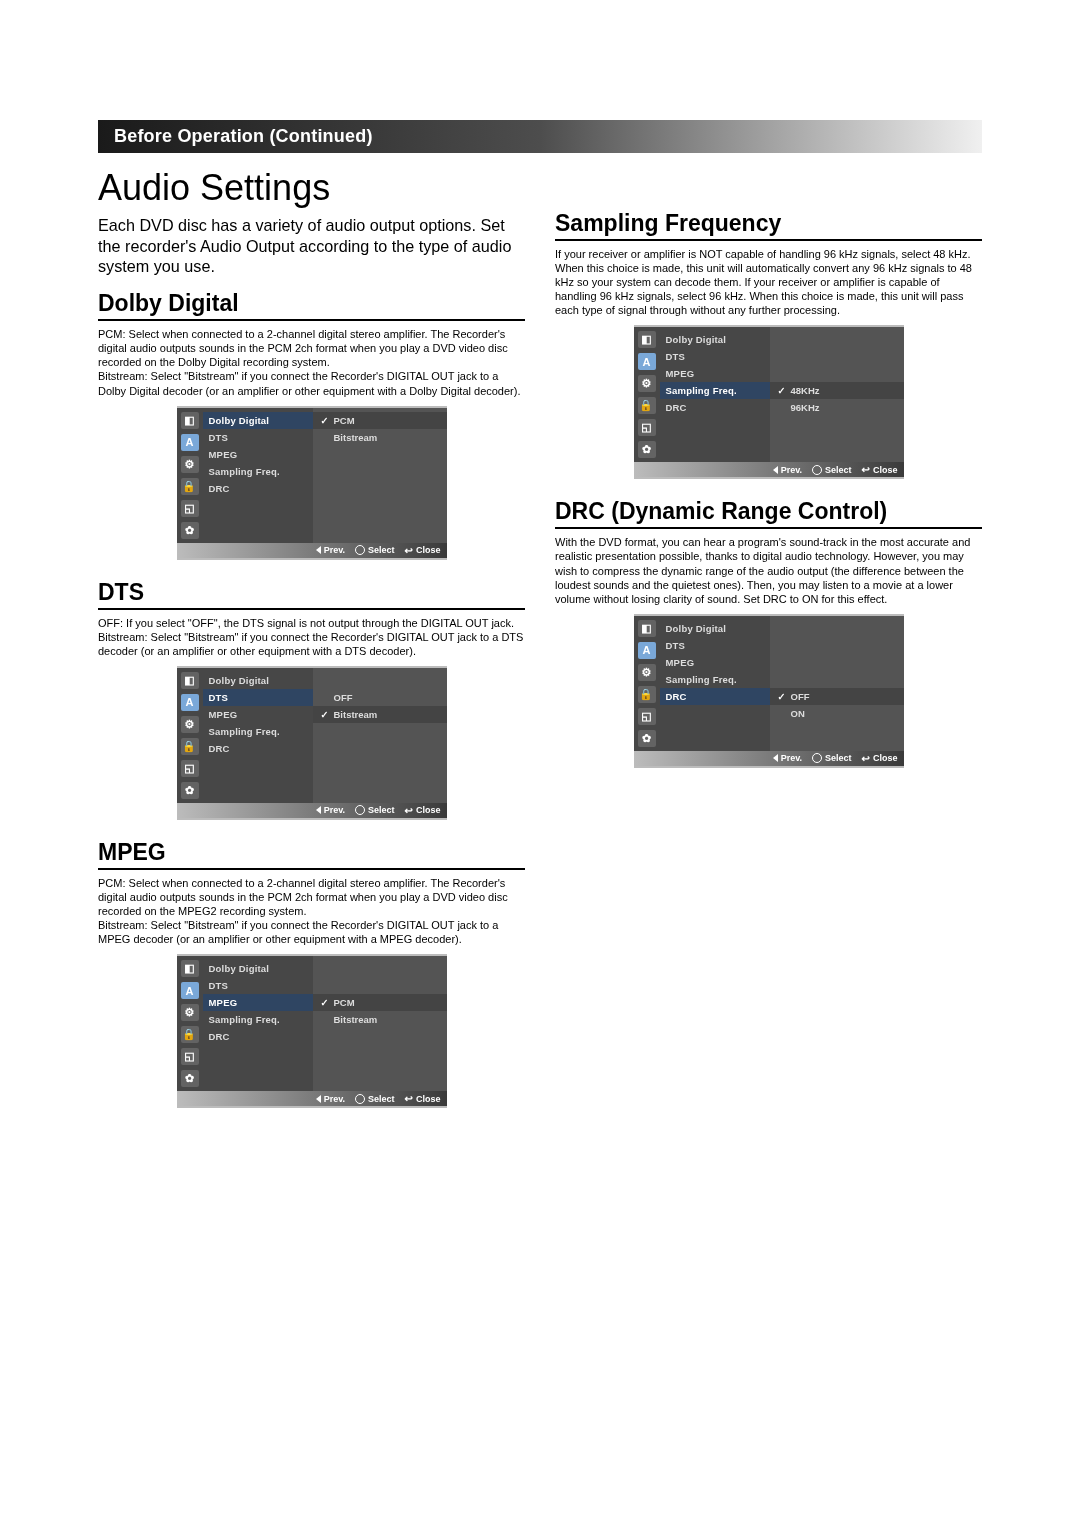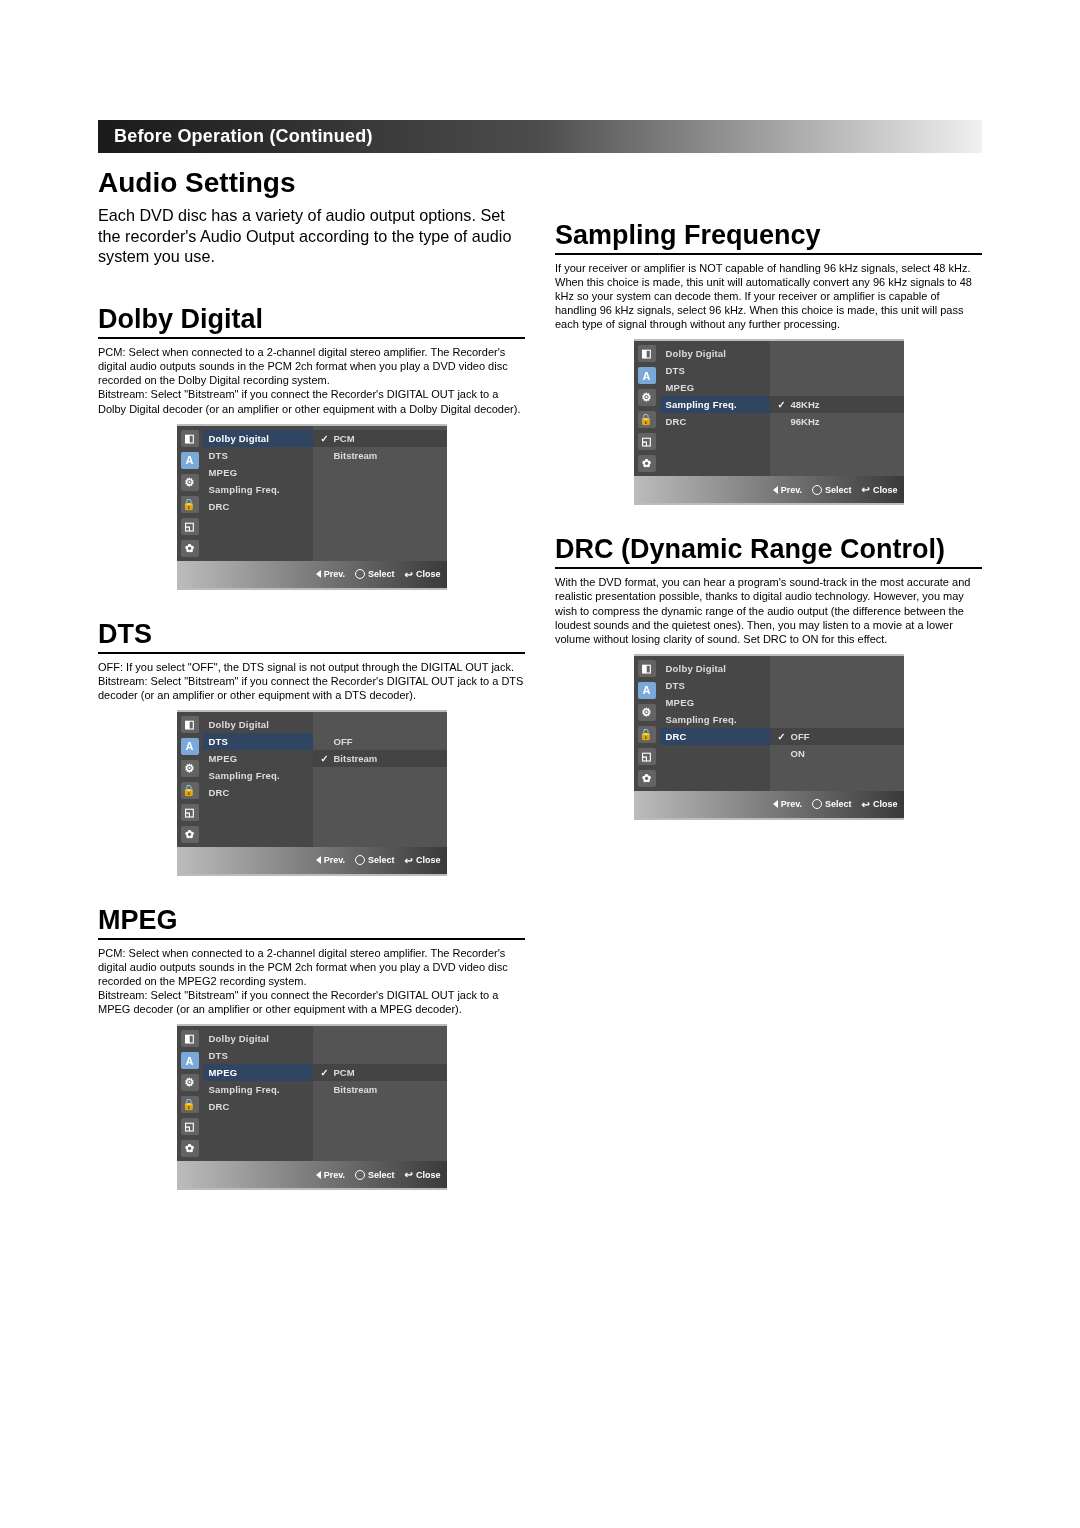--- a/index.html
+++ b/index.html
@@ -15,42 +15,42 @@
   }
   .section-banner {
     background: linear-gradient(to right, #1a1a1a 0%, #4d4d4d 50%, #f0f0f0 100%);
     color: #fff;
     font-size: 18px;
     font-weight: bold;
     padding: 6px 16px;
     letter-spacing: 0.2px;
   }
   h1.main-heading {
-    font-size: 28px;
-    font-weight: bold;
+    font-size: 36px;
+    font-weight: normal;
     margin: 14px 0 6px 0;
   }
   .columns {
     display: flex;
     gap: 30px;
   }
   .col {
     width: 430px;
   }
   .intro {
     font-size: 16.2px;
     line-height: 1.28;
-    margin: 0 0 18px 0;
+    margin: 0 0 4px 0;
   }
   .sub-heading {
-    font-size: 27px;
+    font-size: 23px;
     font-weight: bold;
     border-bottom: 2px solid #000;
     padding-bottom: 2px;
-    margin: 19px 0 6px 0;
+    margin: 9px 0 6px 0;
     display: inline-block;
     width: 100%;
   }
   .para {
     font-size: 11px;
     line-height: 1.28;
     margin: 0 0 8px 0;
   }
   .bold { font-weight: normal; }
   
@@ -113,21 +113,21 @@
     gap: 4px;
   }
   .val-item.highlight { background: #444; }
   .check {
     display: inline-block;
     width: 9px;
     color: #fff;
   }
   .menu-footer {
     background: linear-gradient(to right, #bcbcbc, #3a3a3a);
-    height: 27px;
+    height: 15px;
     display: flex;
     justify-content: flex-end;
     align-items: center;
     font-size: 9px;
     font-weight: bold;
     color: #fff;
     gap: 10px;
     padding-right: 6px;
   }
   .foot-item { display: flex; align-items: center; gap: 3px; }

